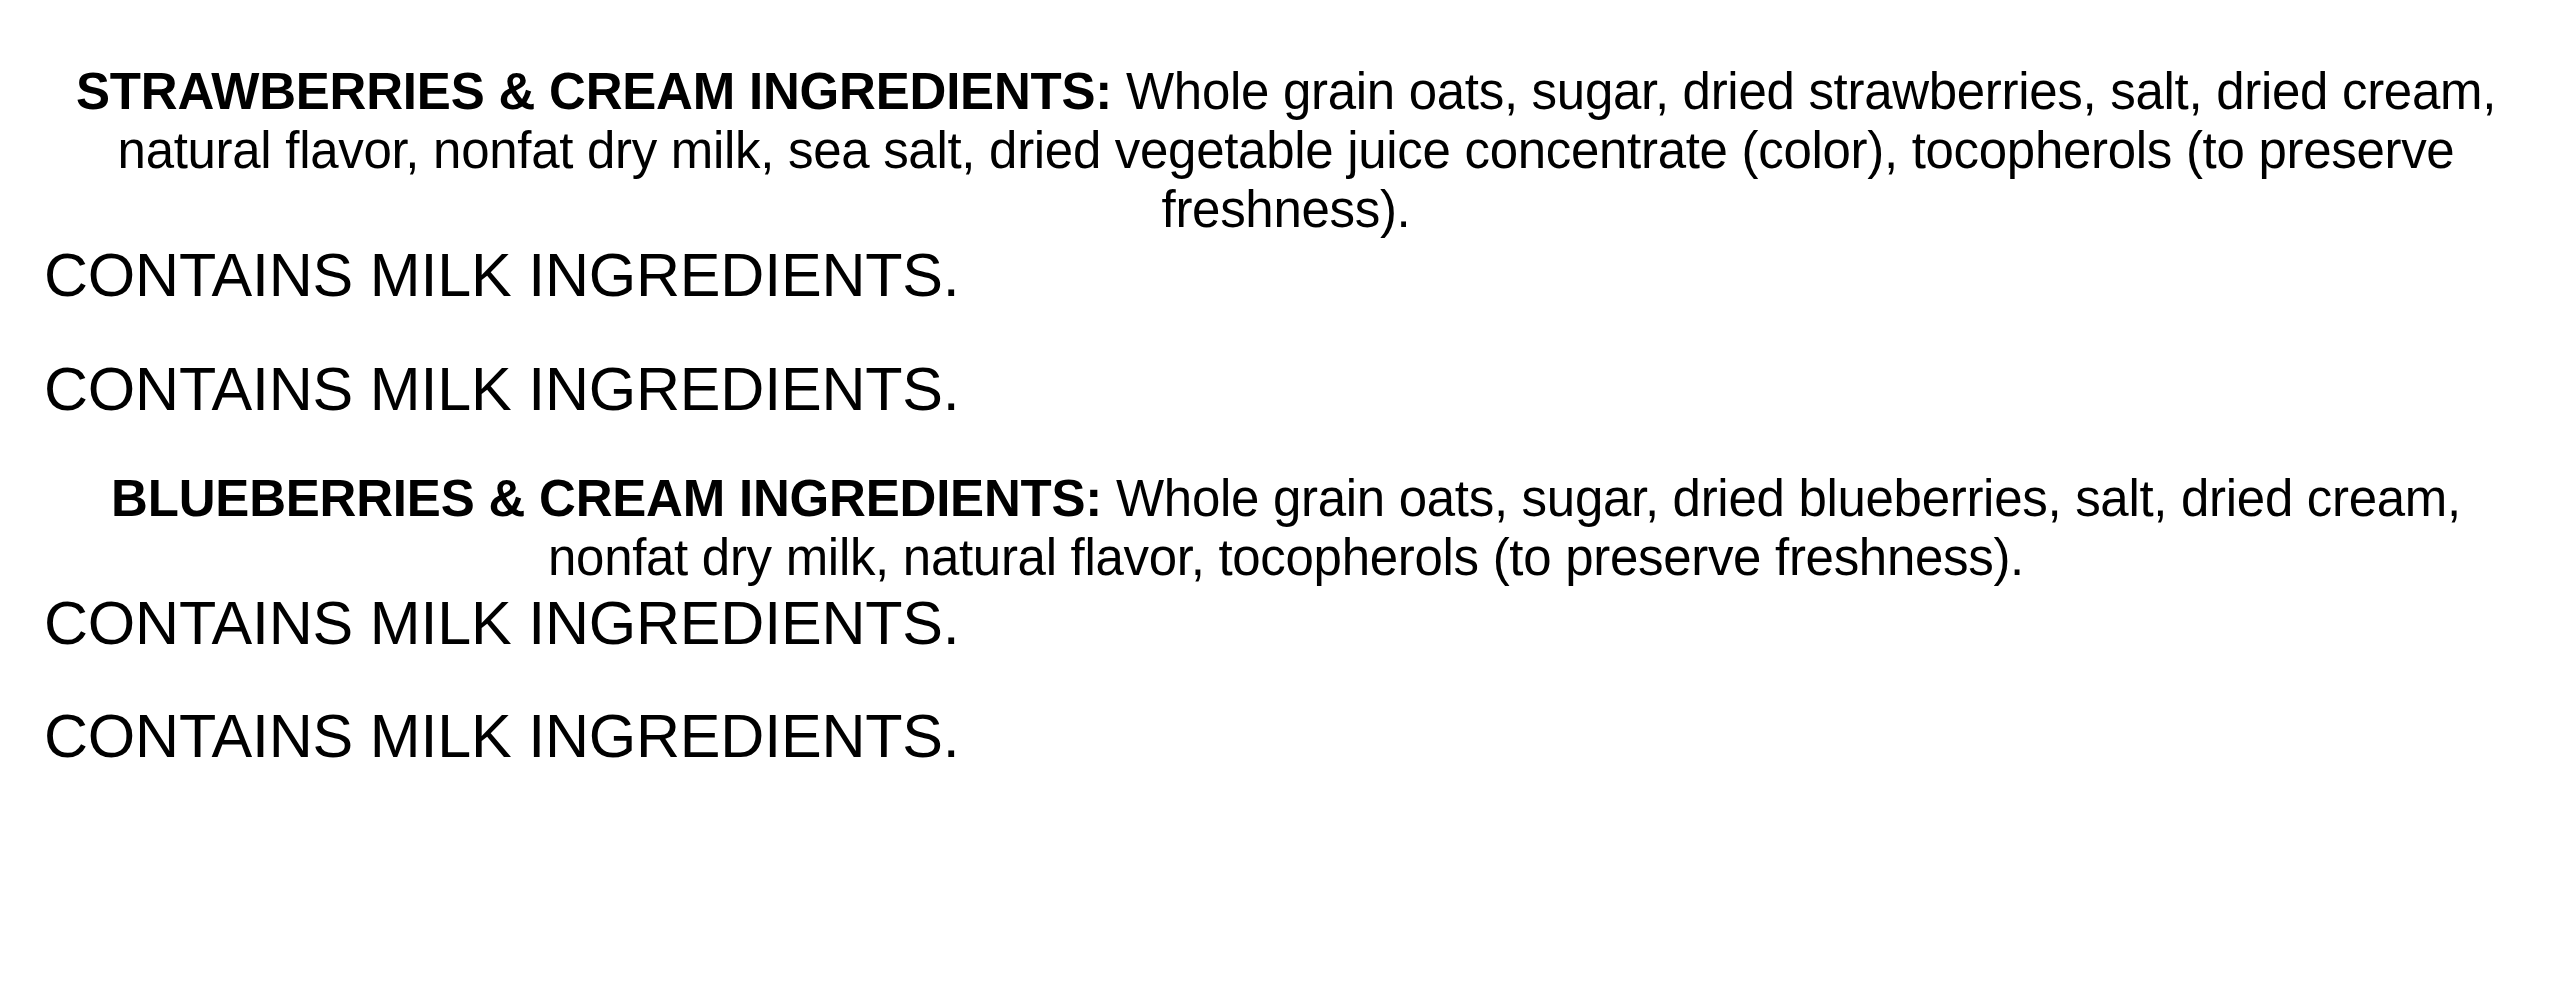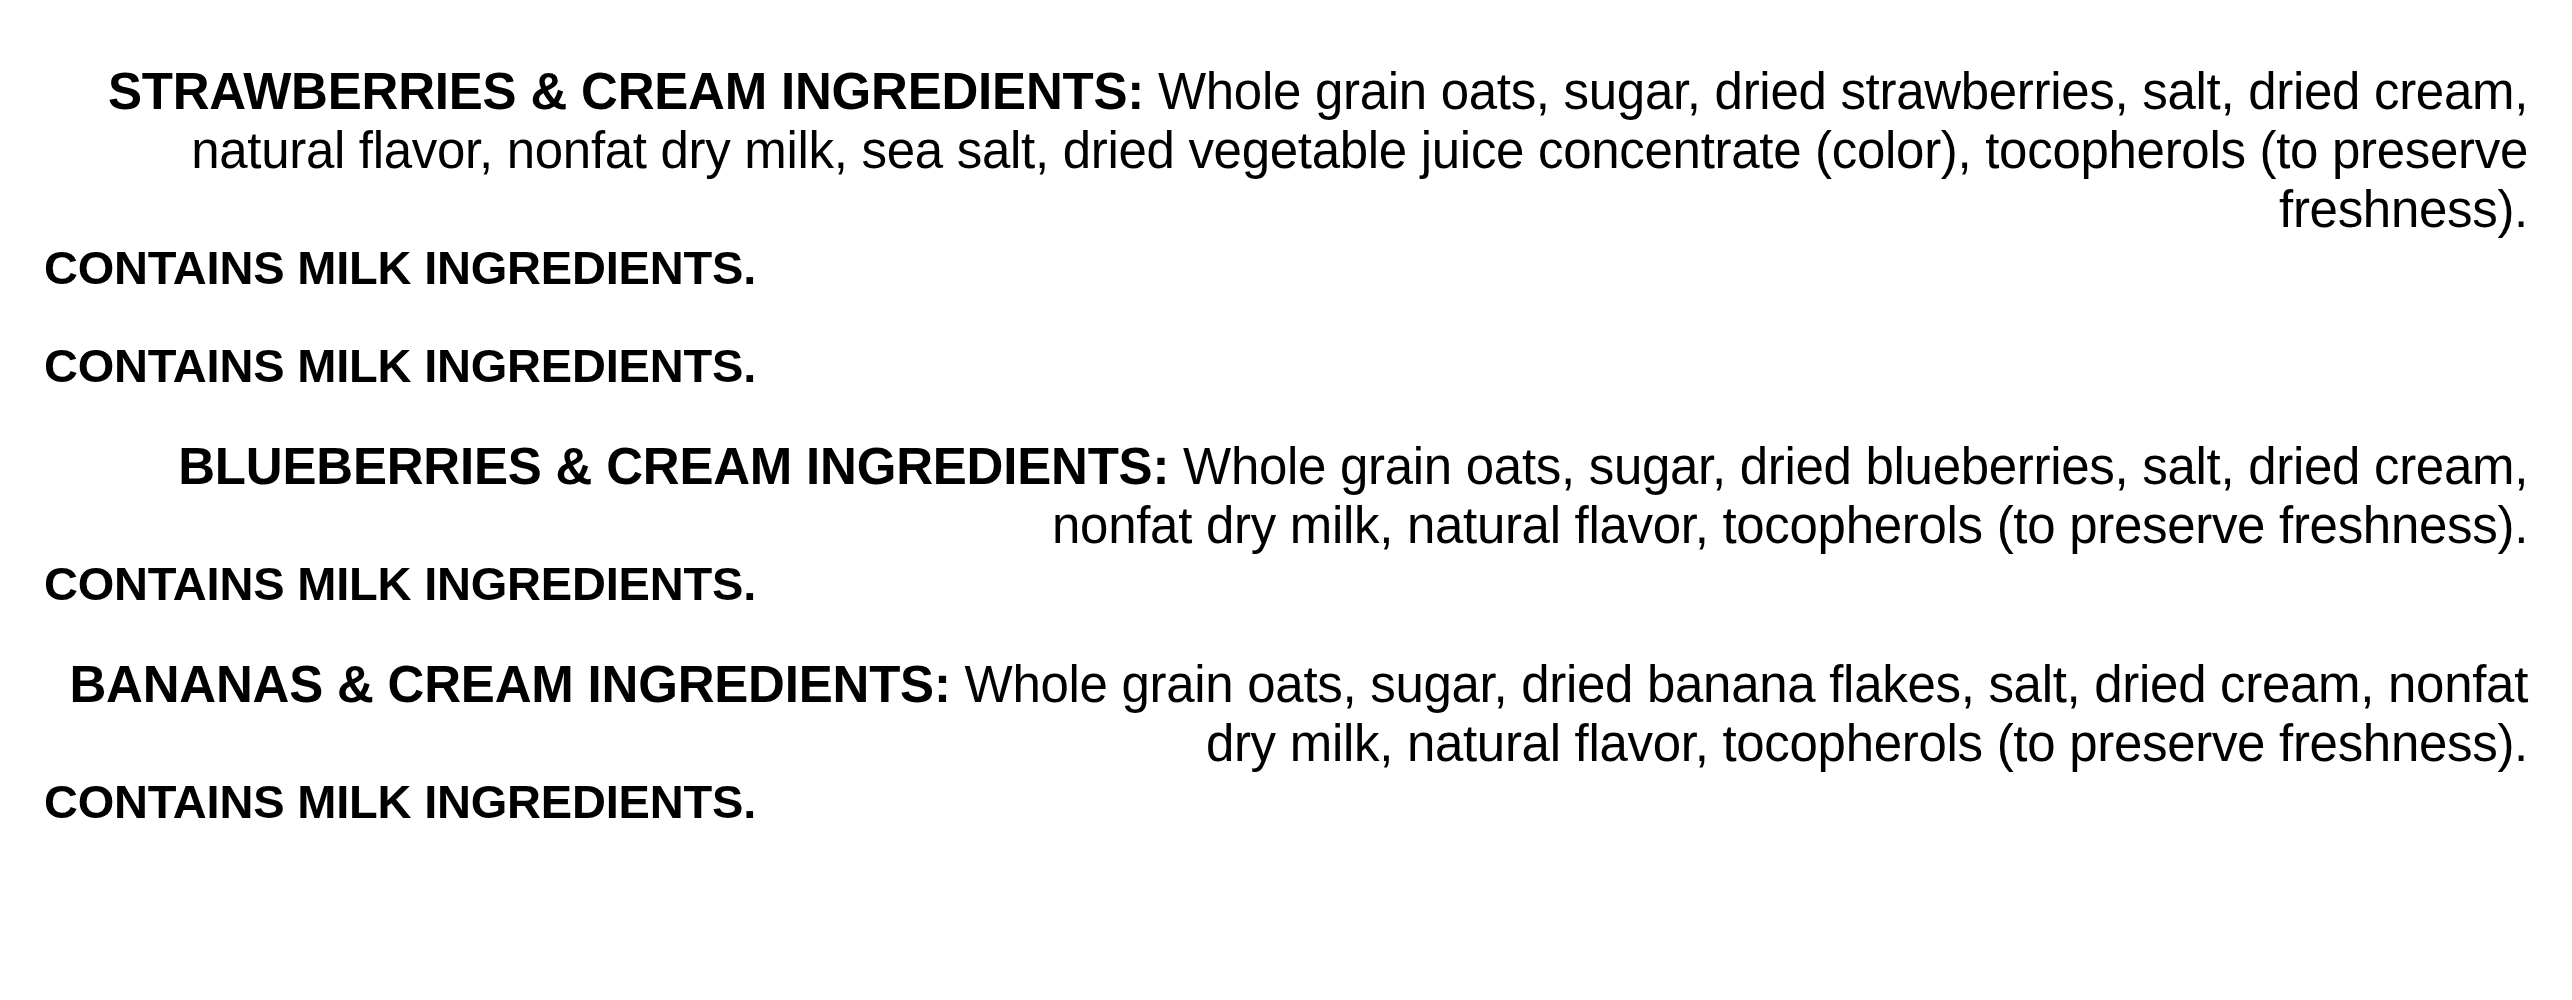--- a/index.html
+++ b/index.html
@@ -26,31 +26,31 @@
   }
   .ingredient-block:last-child {
     margin-bottom: 0;
   }
   .ingredient-body {
     font-size: 51px;
     line-height: 1.16;
     letter-spacing: -0.3px;
     font-weight: 400;
     margin: 0;
-    text-align: right;
+    text-align: center;
   }
   .ingredient-heading {
     font-weight: bold;
     letter-spacing: -0.2px;
     white-space: nowrap;
   }
   .contains-line {
-    font-size: 47px;
+    font-size: 61px;
     line-height: 1.14;
-    font-weight: bold;
+    font-weight: normal;
     letter-spacing: -0.2px;
     margin: 2px 0 0 0;
   }
 </style>
 </head>
 <body>
 
 <div class="label-panel">
 
   <section class="ingredient-block">
@@ -61,17 +61,16 @@
   <section class="ingredient-block">
     <p class="contains-line">CONTAINS MILK INGREDIENTS.</p>
   </section>
 
   <section class="ingredient-block">
     <p class="ingredient-body"><span class="ingredient-heading">BLUEBERRIES &amp; CREAM INGREDIENTS:</span> <span>Whole grain oats, sugar, dried blueberries, salt, dried cream, nonfat dry milk, natural flavor, tocopherols (to preserve freshness).</span></p>
     <p class="contains-line">CONTAINS MILK INGREDIENTS.</p>
   </section>
 
   <section class="ingredient-block">
-    <p class="ingredient-body"><span class="ingredient-heading">BANANAS &amp; CREAM INGREDIENTS:</span> <span>Whole grain oats, sugar, dried banana flakes, salt, dried cream, nonfat dry milk, natural flavor, tocopherols (to preserve freshness).</span></p>
     <p class="contains-line">CONTAINS MILK INGREDIENTS.</p>
   </section>
 
 </div>
 
 </body></html>

